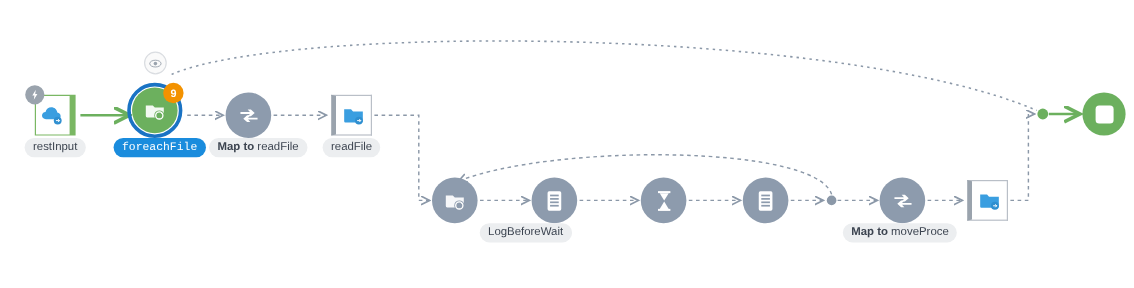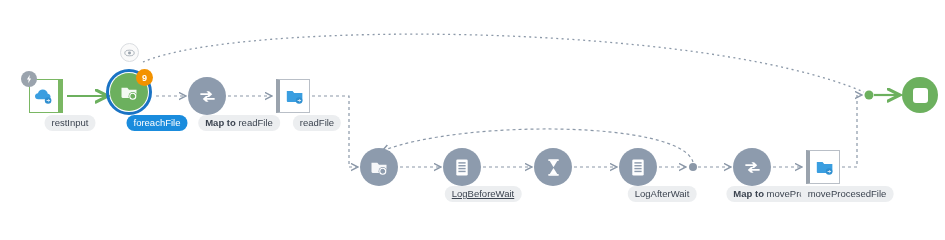--- a/index.html
+++ b/index.html
@@ -10,21 +10,21 @@
   .node{position:absolute;}
   .circle-node{width:38px;height:38px;border-radius:50%;display:flex;align-items:center;justify-content:center;}
   .gray-node{background:#8d9bad;}
   .green-node{background:#6cb05e;}
   .sq-node{width:34px;height:34px;background:#ffffff;border:1px solid #b9bfc7;border-left:4px solid #9aa3ad;display:flex;align-items:center;justify-content:center;box-sizing:border-box;}
   .start-node{width:34px;height:34px;background:#ffffff;border:1px solid #7ab763;border-right:5px solid #7ab763;display:flex;align-items:center;justify-content:center;box-sizing:border-box;}
   .end-node{width:36px;height:36px;border-radius:50%;background:#6cb05e;display:flex;align-items:center;justify-content:center;}
   .end-inner{width:15px;height:15px;background:#ffffff;border-radius:3px;}
 
   .label{position:absolute;white-space:nowrap;background:#eceef0;color:#3c4450;font-size:9.5px;
-         padding:3px 7px;border-radius:9px;line-height:1.1;transform:translateX(-50%);margin-left:24px;}
+         padding:3px 7px;border-radius:9px;line-height:1.1;transform:translateX(-50%);}
   .label.sel{background:#1a8cdd;color:#ffffff;}
   .label b{font-weight:bold;}
   .label .lt{font-weight:normal;}
 
   .badge{position:absolute;width:17px;height:17px;border-radius:50%;background:#f39200;color:#fff;
          font-size:9px;font-weight:bold;display:flex;align-items:center;justify-content:center;}
   .eye{position:absolute;width:17px;height:17px;border-radius:50%;background:#fafafa;border:1px solid #dadde1;
        display:flex;align-items:center;justify-content:center;}
   .clockbadge{position:absolute;width:16px;height:16px;border-radius:50%;background:#9aa3ad;
        display:flex;align-items:center;justify-content:center;}
@@ -101,21 +101,21 @@
       </svg>
     </div>
     <div class="badge" style="left:26px;top:-4px;">9</div>
     <div class="eye" style="left:10px;top:-30px;">
       <svg width="11" height="8" viewBox="0 0 14 10">
         <ellipse cx="7" cy="5" rx="6" ry="3.6" fill="none" stroke="#9aa3ad" stroke-width="1"></ellipse>
         <circle cx="7" cy="5" r="1.9" fill="#9aa3ad"></circle>
       </svg>
     </div>
   </div>
-  <div class="label sel" style="left:133px;top:115px;">foreachFile</div>
+  <div class="label sel" style="left:133px;top:115px;font-family:Liberation Mono, monospace;">foreachFile</div>
 
   <div class="node" style="left:188px;top:77px;">
     <div class="circle-node gray-node">
       <svg width="19" height="19" viewBox="0 0 24 24">
         <path d="M3,8 h10 l-2.4,-2.6 h3.4 L18,9 l-4,3.6 h-3.4 L13,10 H3 Z" fill="#ffffff"></path>
         <path d="M21,16 h-10 l2.4,2.6 h-3.4 L6,15 l4,-3.6 h3.4 L11,14 h10 Z" fill="#ffffff"></path>
       </svg>
     </div>
   </div>
   <div class="label" style="left:215px;top:115px;">
@@ -148,21 +148,21 @@
     <div class="circle-node gray-node">
       <svg width="16" height="19" viewBox="0 0 16 20">
         <rect x="2" y="1.5" width="12" height="17" rx="1.4" fill="#ffffff"></rect>
         <rect x="4.2" y="4.4" width="7.6" height="1.5" fill="#8d9bad"></rect>
         <rect x="4.2" y="7.4" width="7.6" height="1.5" fill="#8d9bad"></rect>
         <rect x="4.2" y="10.4" width="7.6" height="1.5" fill="#8d9bad"></rect>
         <rect x="4.2" y="13.4" width="7.6" height="1.5" fill="#8d9bad"></rect>
       </svg>
     </div>
   </div>
-  <div class="label" style="left:459px;top:186px;text-decoration:underline;">LogBeforeWait</div>
+  <div class="label" style="left:438px;top:186px;">LogBeforeWait</div>
 
   <div class="node" style="left:534px;top:148px;">
     <div class="circle-node gray-node">
       <svg width="15" height="19" viewBox="0 0 16 20">
         <rect x="2.5" y="1.2" width="11" height="1.8" fill="#ffffff"></rect>
         <rect x="2.5" y="17" width="11" height="1.8" fill="#ffffff"></rect>
         <path d="M4,3 h8 l-4,6.6 Z" fill="#ffffff"></path>
         <path d="M4,17 h8 l-4,-6.6 Z" fill="#ffffff"></path>
       </svg>
     </div>
@@ -172,21 +172,20 @@
     <div class="circle-node gray-node">
       <svg width="16" height="19" viewBox="0 0 16 20">
         <rect x="2" y="1.5" width="12" height="17" rx="1.4" fill="#ffffff"></rect>
         <rect x="4.2" y="4.4" width="7.6" height="1.5" fill="#8d9bad"></rect>
         <rect x="4.2" y="7.4" width="7.6" height="1.5" fill="#8d9bad"></rect>
         <rect x="4.2" y="10.4" width="7.6" height="1.5" fill="#8d9bad"></rect>
         <rect x="4.2" y="13.4" width="7.6" height="1.5" fill="#8d9bad"></rect>
       </svg>
     </div>
   </div>
-  <div class="label" style="left:638px;top:186px;">LogAfterWait</div>
 
   <div class="node" style="left:733px;top:148px;">
     <div class="circle-node gray-node">
       <svg width="19" height="19" viewBox="0 0 24 24">
         <path d="M3,8 h10 l-2.4,-2.6 h3.4 L18,9 l-4,3.6 h-3.4 L13,10 H3 Z" fill="#ffffff"></path>
         <path d="M21,16 h-10 l2.4,2.6 h-3.4 L6,15 l4,-3.6 h3.4 L11,14 h10 Z" fill="#ffffff"></path>
       </svg>
     </div>
   </div>
   <div class="label" style="left:750px;top:186px;">
@@ -195,21 +194,20 @@
 
   <div class="node" style="left:806px;top:150px;">
     <div class="sq-node">
       <svg width="20" height="18" viewBox="0 0 24 22">
         <path d="M2,5 h7 l2,2.2 h10 v10 a1.2,1.2 0 0 1 -1.2,1.2 H3.2 A1.2,1.2 0 0 1 2,17.2 Z" fill="#3a9ee0"></path>
         <circle cx="17" cy="16.5" r="4" fill="#2f8fd0"></circle>
         <path d="M15.2,16.5 L18.8,16.5 M17.4,15 L18.9,16.5 L17.4,18" stroke="#fff" stroke-width="1" fill="none"></path>
       </svg>
     </div>
   </div>
-  <div class="label" style="left:823px;top:186px;">moveProcesedFile</div>
 
   <div class="node" style="left:902px;top:77px;">
     <div class="end-node">
       <div class="end-inner"></div>
     </div>
   </div>
 
 </div>
 
 </body></html>

